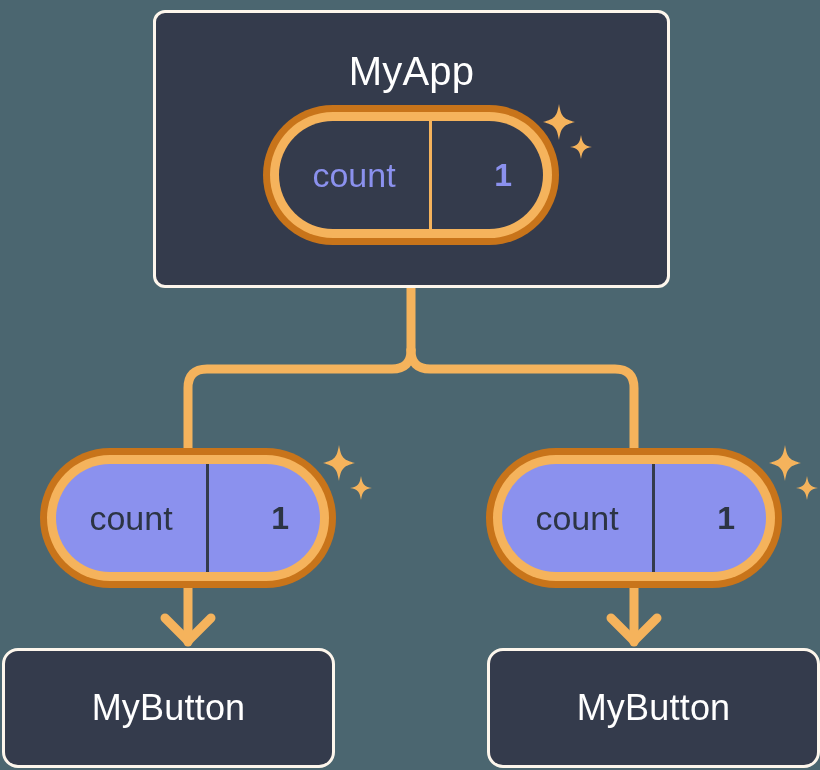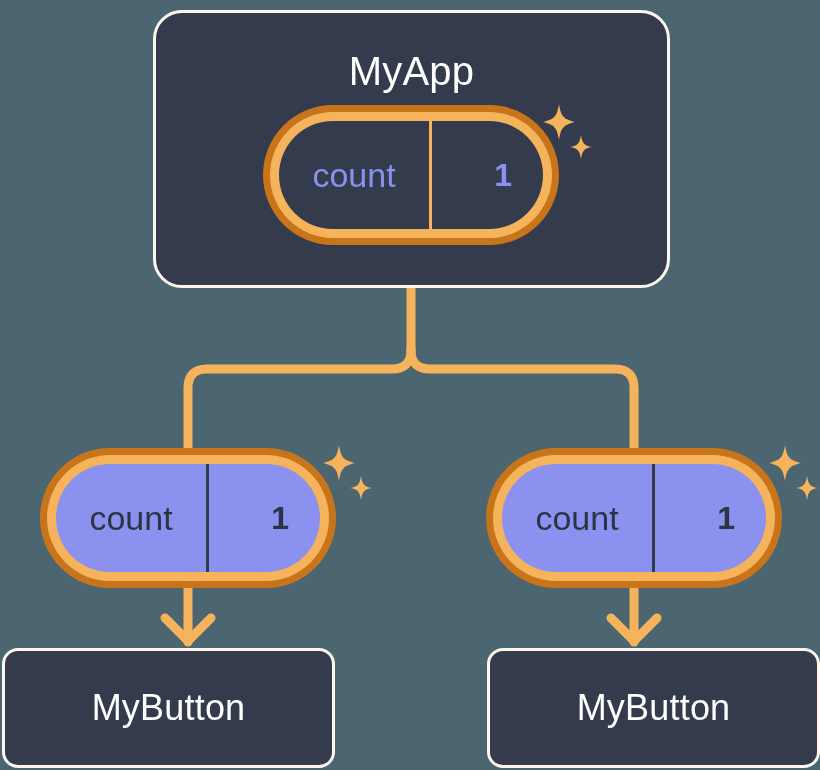--- a/index.html
+++ b/index.html
@@ -44,21 +44,21 @@
     font-weight: 400;
     letter-spacing: 0.2px;
   }
 
   
   #app-card {
     left: 153px;
     top: 10px;
     width: 517px;
     height: 278px;
-    border-radius: 29px;
+    border-radius: 12px;
   }
   #app-card .card-title {
     font-size: 40px;
     line-height: 1;
     margin-top: 38px;
   }
 
   
   .button-card {
     width: 333px;

